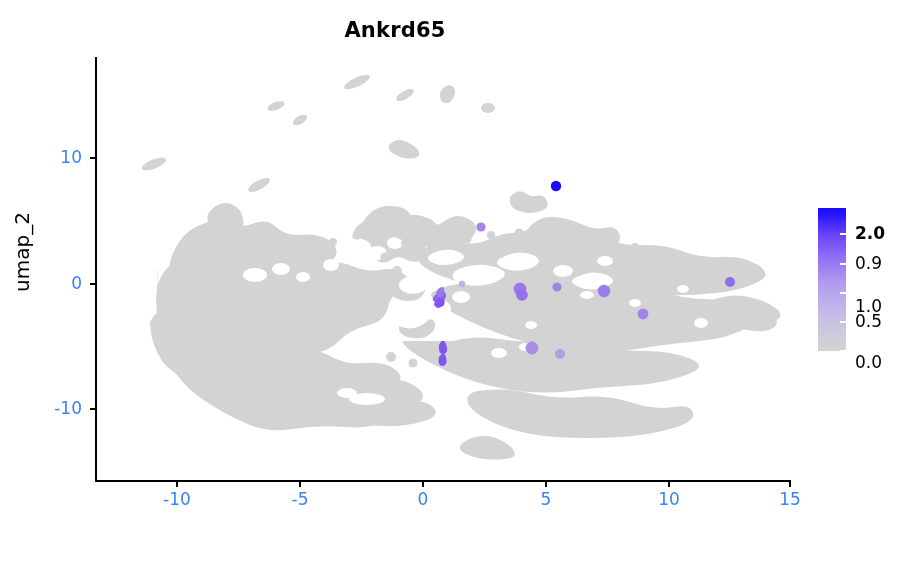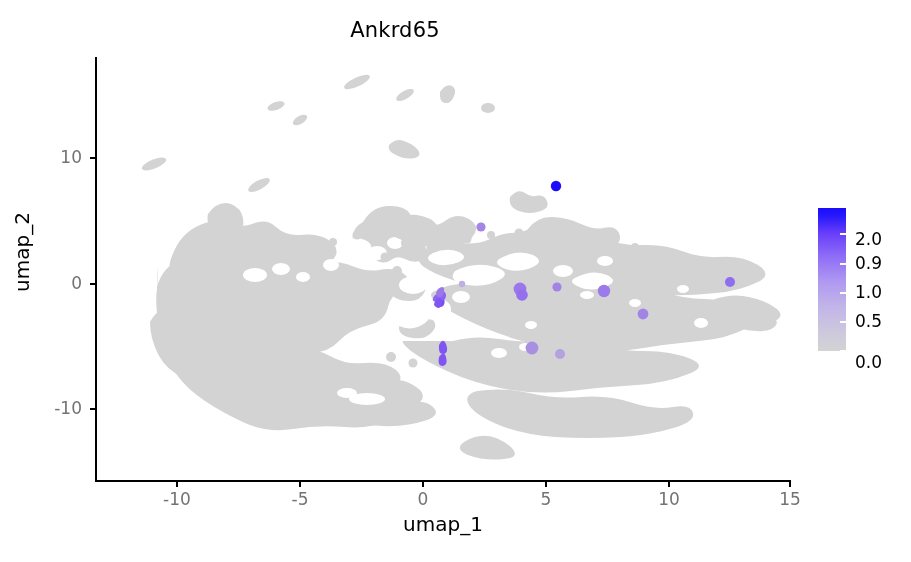--- a/index.html
+++ b/index.html
@@ -4,35 +4,35 @@
 <style>
   html,body{margin:0;padding:0;}
   body{
     width:911px;height:562px;background:#ffffff;overflow:hidden;
     font-family:"DejaVu Sans","Liberation Sans",sans-serif;
   }
   #root{position:relative;width:911px;height:562px;}
 
   #title{
     position:absolute;left:0;top:18px;width:790px;text-align:center;
-    font-size:21px;font-weight:normal;color:#000;letter-spacing:.2px;
+    font-size:21px;font-weight:bold;color:#000;letter-spacing:.2px;
   }
 
   #plot-area{position:absolute;left:95px;top:57px;width:695px;height:424px;}
   #scatter-svg{position:absolute;left:0;top:0;}
 
   .spine{position:absolute;background:#000;}
   #spine-left{left:95px;top:57px;width:2px;height:425px;}
   #spine-bottom{left:95px;top:480px;width:696px;height:2px;}
 
   .tick{position:absolute;background:#000;}
   .xtick{width:2px;height:5px;top:482px;}
   .ytick{height:2px;width:5px;left:90px;}
 
-  .ticklabel{position:absolute;font-size:17px;color:#737373;}
+  .ticklabel{position:absolute;font-size:17px;color:#3b82f6;}
   .xticklabel{top:489px;text-align:center;width:60px;}
   .yticklabel{left:20px;width:62px;text-align:right;}
 
   #xlabel{
     position:absolute;left:95px;top:512px;width:696px;text-align:center;
     font-size:20px;color:#000;
   }
   #ylabel{
     position:absolute;left:-58px;top:240px;width:160px;text-align:center;
     font-size:20px;color:#000;transform:rotate(-90deg);
@@ -237,29 +237,28 @@
   <div class="ticklabel xticklabel" style="left:760px;">15</div>
 
   <div class="tick ytick" style="top:157px;"></div>
   <div class="tick ytick" style="top:283px;"></div>
   <div class="tick ytick" style="top:408px;"></div>
 
   <div class="ticklabel yticklabel" style="top:147px;">10</div>
   <div class="ticklabel yticklabel" style="top:273px;">0</div>
   <div class="ticklabel yticklabel" style="top:398px;">-10</div>
 
-  <div id="xlabel">umap_1</div>
   <div id="ylabel">umap_2</div>
 
   <div id="colorbar"></div>
   <div class="cbtick" style="top:233px;"></div>
   <div class="cbtick" style="top:263px;"></div>
   <div class="cbtick" style="top:292px;"></div>
   <div class="cbtick" style="top:321px;"></div>
   <div class="cbtick" style="top:350px;"></div>
 
-  <div class="cblabel" style="top:229px;">2.0</div>
+  <div class="cblabel" style="top:223px;font-weight:bold;">2.0</div>
   <div class="cblabel" style="top:253px;">0.9</div>
-  <div class="cblabel" style="top:282px;">1.0</div>
+  <div class="cblabel" style="top:296px;">1.0</div>
   <div class="cblabel" style="top:311px;text-align:right;">0.5</div>
   <div class="cblabel" style="top:352px;">0.0</div>
 
 </div>
 
 </body></html>

